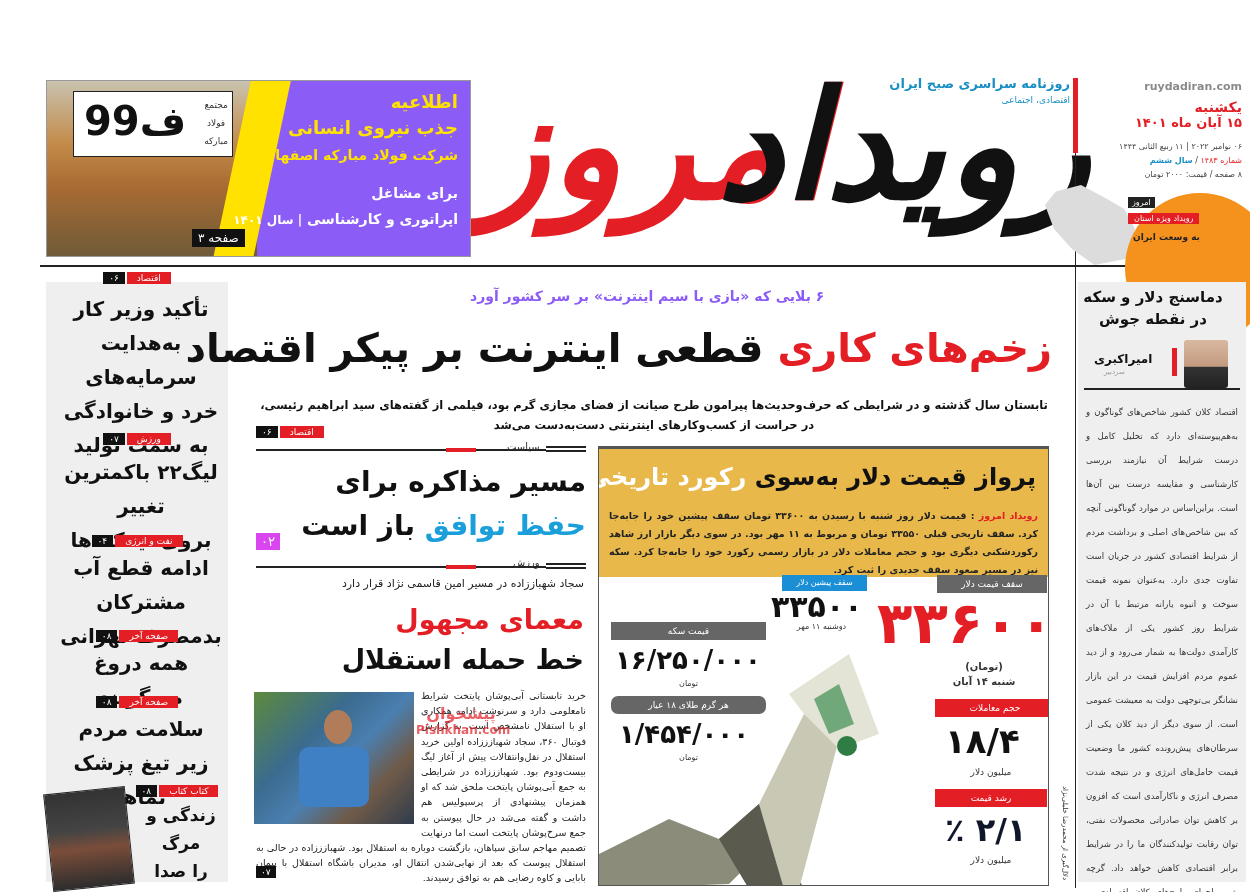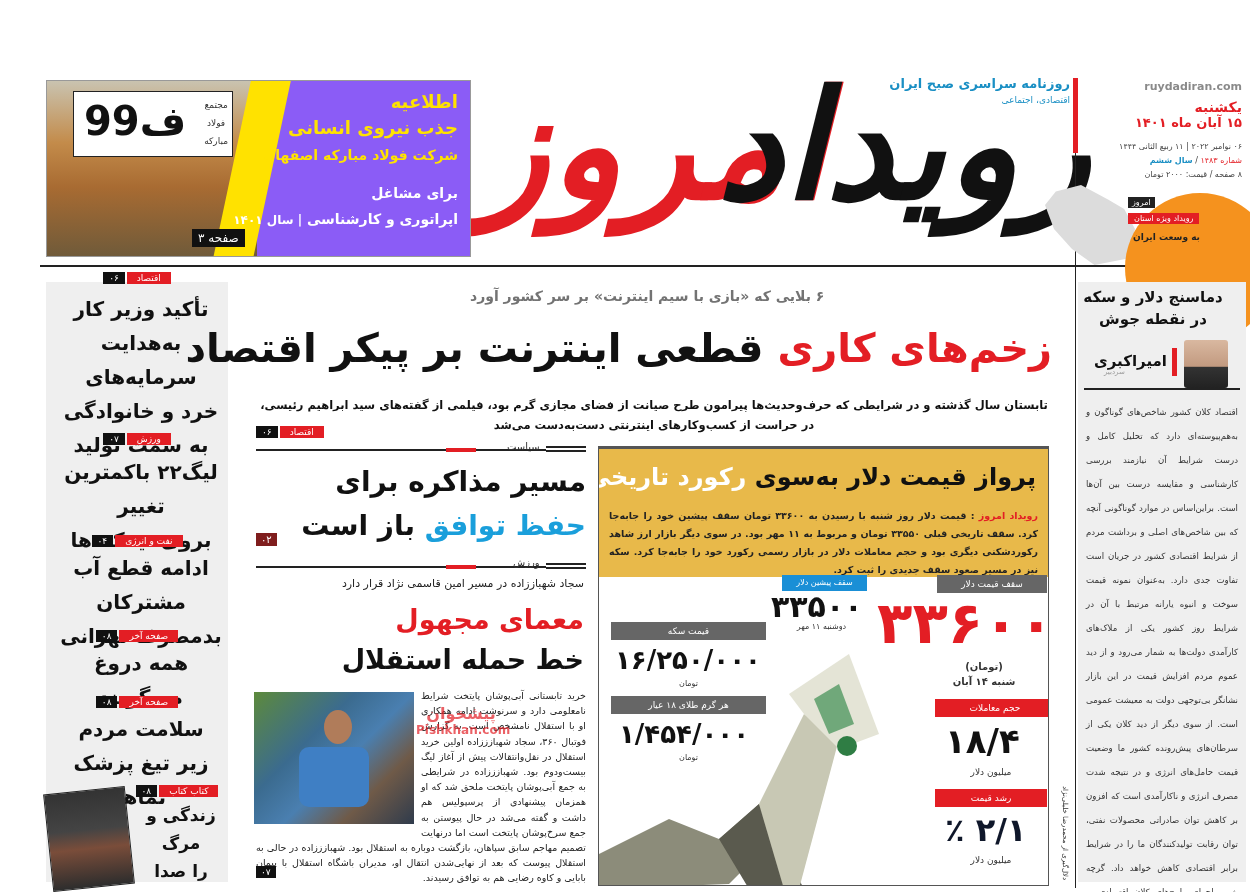--- a/index.html
+++ b/index.html
@@ -52,35 +52,35 @@
   .leftcol { position: absolute; left: 46px; top: 282px; width: 182px; height: 600px; background: #efefef; }
   .tag { display: inline-flex; direction: rtl; gap: 2px; font-size: 9px; }
   .tag .sec { background: #e31e24; color: #fff; padding: 1px 10px; }
   .tag .pg { background: #111; color: #fff; padding: 1px 6px; }
   .lc-item { position: absolute; left: 0; width: 182px; text-align: center; }
   .lc-item .tagrow { display: flex; justify-content: center; }
   .lc-item .hl { font-size: 20px; font-weight: bold; line-height: 34px; color: #111; margin-top: 4px; padding-left: 8px; }
   .bookcover { position: absolute; left: 48px; top: 790px; width: 82px; height: 98px; background: linear-gradient(180deg, #333 0%, #444 40%, #7a4d3a 60%, #2d2d2d 100%); transform: rotate(-6deg); border: 1px solid #222; }
 
   
-  .kicker { position: absolute; left: 470px; top: 288px; font-size: 14px; font-weight: bold; color: #737373; }
+  .kicker { position: absolute; left: 470px; top: 288px; font-size: 14px; font-weight: bold; color: #8b5cf6; }
   .headline { position: absolute; left: 262px; top: 318px; width: 790px; text-align: right; font-size: 40px; font-weight: bold; line-height: 60px; white-space: nowrap; }
   .headline .red { color: #e31e24; }
   .lead { position: absolute; left: 258px; top: 395px; width: 792px; text-align: center; font-size: 11.5px; font-weight: bold; line-height: 20px; }
   .lead-tag { position: absolute; left: 256px; top: 420px; }
 
   
   .sec-rule { position: absolute; left: 256px; width: 330px; height: 2px; background: #222; }
   .sec-rule .redbit { position: absolute; left: 190px; top: -1px; width: 30px; height: 4px; background: #e31e24; }
   .sec-rule .dbl { position: absolute; right: 0; top: -3px; width: 40px; height: 6px; border-top: 2px solid #222; border-bottom: 2px solid #222; background: #fff; }
   .sec-label { position: absolute; font-size: 10px; color: #333; }
 
   .mid-h1 { position: absolute; right: 664px; top: 460px; text-align: right; font-size: 28px; font-weight: bold; line-height: 44px; white-space: nowrap; }
   .mid-h1 .blue { color: #1a9fdb; }
-  .mid-pg { position: absolute; left: 256px; top: 533px; background: #7f1d1d; color: #fff; font-size: 10px; padding: 1px 5px; }
+  .mid-pg { position: absolute; left: 256px; top: 533px; background: #d946ef; color: #fff; font-size: 13px; padding: 1px 5px; }
 
   .sub2 { position: absolute; right: 666px; top: 577px; font-size: 11px; color: #222; }
   .mid-h2 { position: absolute; right: 666px; top: 600px; text-align: right; font-size: 27px; font-weight: bold; line-height: 40px; white-space: nowrap; }
   .mid-h2 .red { color: #e31e24; }
 
   .player-photo { position: absolute; left: 254px; top: 692px; width: 160px; height: 132px; background: linear-gradient(135deg, #5d8a3c 0%, #3b6b8f 35%, #4a7fb0 55%, #6f5a48 75%, #2f3b4c 100%); }
   .player-photo .shirt { position: absolute; left: 45px; top: 55px; width: 70px; height: 60px; background: #3f7fc4; border-radius: 10px; }
   .player-photo .head { position: absolute; left: 70px; top: 18px; width: 28px; height: 34px; background: #b07c5a; border-radius: 50%; }
 
   .mid-body { position: absolute; left: 256px; top: 688px; width: 330px; font-size: 9.5px; line-height: 15.2px; text-align: justify; color: #222; }
@@ -104,21 +104,21 @@
   .bignum { position: absolute; font-weight: bold; white-space: nowrap; direction: ltr; }
   .smalltxt { position: absolute; font-size: 8px; color: #333; text-align: center; }
   .arrow-art { position: absolute; left: 0; top: 205px; width: 330px; height: 235px; }
 
   
   .rightcol { position: absolute; left: 1078px; top: 282px; width: 168px; height: 600px; background: #efefef; }
   .rc-title { position: absolute; left: 0; top: 4px; width: 150px; text-align: center; font-size: 15px; font-weight: bold; line-height: 22px; }
   .rc-author { position: absolute; left: 6px; top: 58px; width: 156px; height: 50px; border-bottom: 2px solid #222; }
   .rc-author .face { position: absolute; left: 100px; top: 0; width: 44px; height: 48px; background: linear-gradient(180deg, #d9b8a0 0%, #c29a80 55%, #333 56%, #222 100%); border-radius: 3px; }
   .rc-author .bar { position: absolute; left: 88px; top: 8px; width: 5px; height: 28px; background: #e31e24; }
-  .rc-author .name { position: absolute; left: 10px; top: 12px; font-size: 15px; font-weight: bold; }
+  .rc-author .name { position: absolute; left: 10px; top: 12px; font-size: 12px; font-weight: bold; }
   .rc-author .role { position: absolute; left: 20px; top: 28px; font-size: 7px; color: #999; }
   .rc-body { position: absolute; left: 8px; top: 118px; width: 152px; font-size: 8.6px; line-height: 24px; text-align: justify; color: #333; }
   .rc-body .more { font-weight: bold; color: #111; display: block; margin-top: 1px; }
 
   .vert-credit { position: absolute; left: 1055px; top: 730px; width: 14px; height: 150px; font-size: 7px; color: #333; writing-mode: vertical-rl; }
 </style>
 </head>
 <body>
 
 <div class="masthead-rule"></div>
@@ -326,21 +326,21 @@
   <div class="smalltxt" style="left:330px; top:227px; width:110px; font-size:10px; font-weight:bold;">شنبه ۱۴ آبان</div>
 
   <div class="blue-lbl" style="left:183px; top:126px; width:85px;">سقف پیشین دلار</div>
   <div class="bignum" style="left:172px; top:140px; font-size:30px; color:#111;">۳۳۵۰۰</div>
   <div class="smalltxt" style="left:180px; top:173px; width:85px;">دوشنبه ۱۱ مهر</div>
 
   <div class="gray-lbl" style="left:12px; top:173px; width:155px;">قیمت سکه</div>
   <div class="bignum" style="left:16px; top:196px; font-size:26px; color:#111;">۱۶/۲۵۰/۰۰۰</div>
   <div class="smalltxt" style="left:12px; top:230px; width:155px;">تومان</div>
 
-  <div class="gray-lbl" style="left:12px; top:247px; width:155px;">هر گرم طلای ۱۸ عیار</div>
+  <div class="gray-lbl" style="left:12px; top:247px; width:155px;border-radius:7px;">هر گرم طلای ۱۸ عیار</div>
   <div class="bignum" style="left:20px; top:270px; font-size:26px; color:#111;">۱/۴۵۴/۰۰۰</div>
   <div class="smalltxt" style="left:12px; top:304px; width:155px;">تومان</div>
 
   <div class="red-lbl" style="left:336px; top:250px; width:120px;">حجم معاملات</div>
   <div class="bignum" style="left:346px; top:272px; font-size:34px; color:#111;">۱۸/۴</div>
   <div class="smalltxt" style="left:336px; top:318px; width:112px; font-size:9px;">میلیون دلار</div>
 
   <div class="red-lbl" style="left:336px; top:340px; width:112px;">رشد قیمت</div>
   <div class="bignum" style="left:346px; top:362px; font-size:32px; color:#0f172a;">٪ ۲/۱</div>
   <div class="smalltxt" style="left:336px; top:406px; width:112px; font-size:9px;">میلیون دلار</div>

